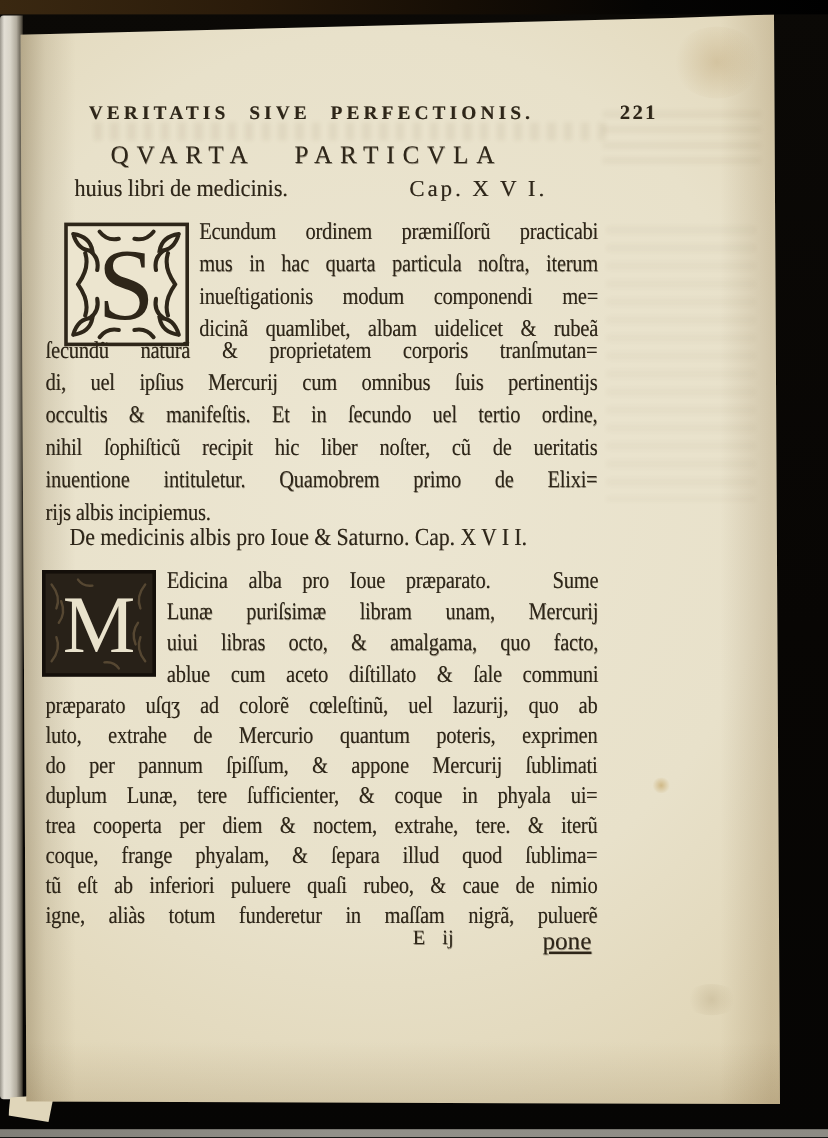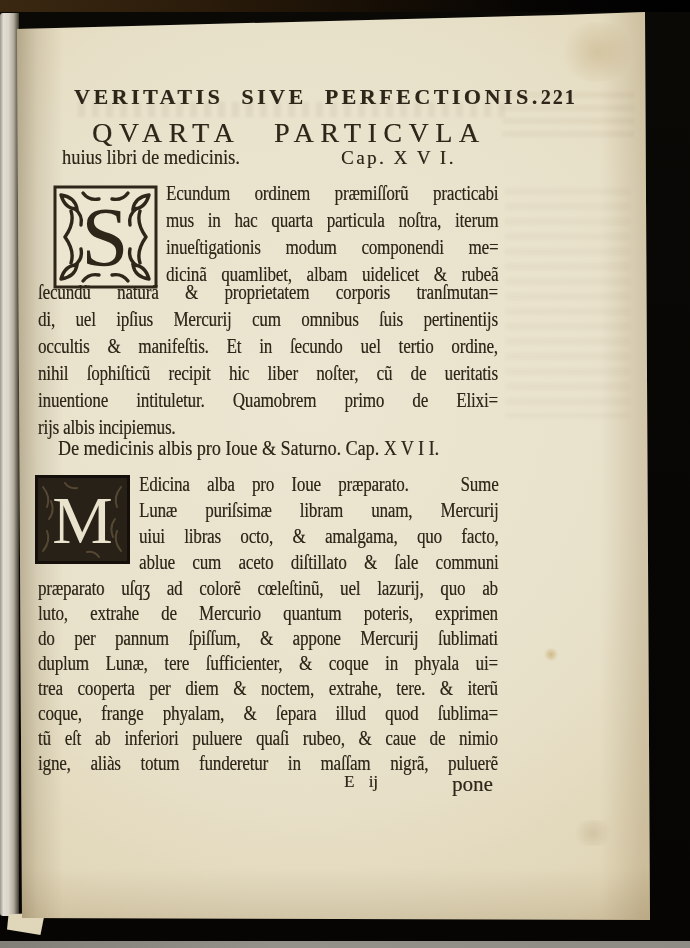--- a/index.html
+++ b/index.html
@@ -42,35 +42,35 @@
     background:repeating-linear-gradient(90deg,rgba(100,76,42,.55) 0 7px,transparent 7px 14px);}
   #ghost-1{left:78px;top:102px;width:430px;height:15px;}
   #ghost-2{left:502px;top:92px;width:132px;height:48px;opacity:.09;
     background:repeating-linear-gradient(180deg,rgba(100,76,42,.5) 0 6px,transparent 6px 13px);}
   #ghost-3{left:505px;top:188px;width:125px;height:230px;opacity:.06;
     background:repeating-linear-gradient(180deg,rgba(100,76,42,.5) 0 7px,transparent 7px 15px);}
 
   
   .ink{color:#2e2619;text-shadow:.4px .3px .2px rgba(46,38,25,.45);}
   #running-head{left:74px;top:84px;width:474px;display:flex;justify-content:space-between;align-items:baseline;}
-  #running-title{font-size:22px;font-weight:700;letter-spacing:3.5px;word-spacing:9px;white-space:nowrap;}
-  #page-number{font-size:20px;letter-spacing:2px;font-weight:700;}
-  #main-title{left:92px;top:117px;font-size:28px;letter-spacing:6.5px;word-spacing:22px;white-space:nowrap;}
+  #running-title{font-size:16px;font-weight:700;letter-spacing:3.5px;word-spacing:9px;white-space:nowrap;}
+  #page-number{font-size:17px;letter-spacing:2px;font-weight:700;}
+  #main-title{left:92px;top:117px;font-size:21px;letter-spacing:6.5px;word-spacing:22px;white-space:nowrap;}
   #subtitle{left:62px;top:146px;font-size:20px;transform:scaleX(.92);transform-origin:0 0;white-space:nowrap;}
   #chapter-1{left:341px;top:147px;font-size:19px;letter-spacing:2.5px;white-space:nowrap;}
   .bodyblock{font-size:20px;letter-spacing:-.2px;transform:scaleX(.85);transform-origin:0 0;}
   .line{text-align:justify;text-align-last:justify;white-space:nowrap;}
   .line.short{text-align-last:left;}
   #p1-ind{left:166px;top:180px;width:391px;line-height:27px;}
   #p1-full{left:38px;top:279px;width:541px;line-height:27px;}
   #heading-2{left:58px;top:437px;font-size:20.5px;transform:scaleX(.88);transform-origin:0 0;white-space:nowrap;}
   #p2-ind{left:139px;top:471px;width:423px;line-height:26px;}
   #p2-full{left:38px;top:576px;width:541px;line-height:25px;}
   #signature-mark{left:344px;top:772px;font-size:17px;word-spacing:10px;}
-  #catchword{left:452px;top:772px;font-size:21px;}
+  #catchword{left:452px;top:772px;font-size:21px;text-decoration:underline;}
   .dropcap{overflow:visible;}
 </style>
 </head>
 <body>
 
 <div id="stage">
   <div class="abs" id="top-strip"></div>
   <div class="abs" id="left-page-edges"></div>
   <div class="abs" id="corner-tab"></div>
   <div class="abs" id="bottom-strip"></div>

